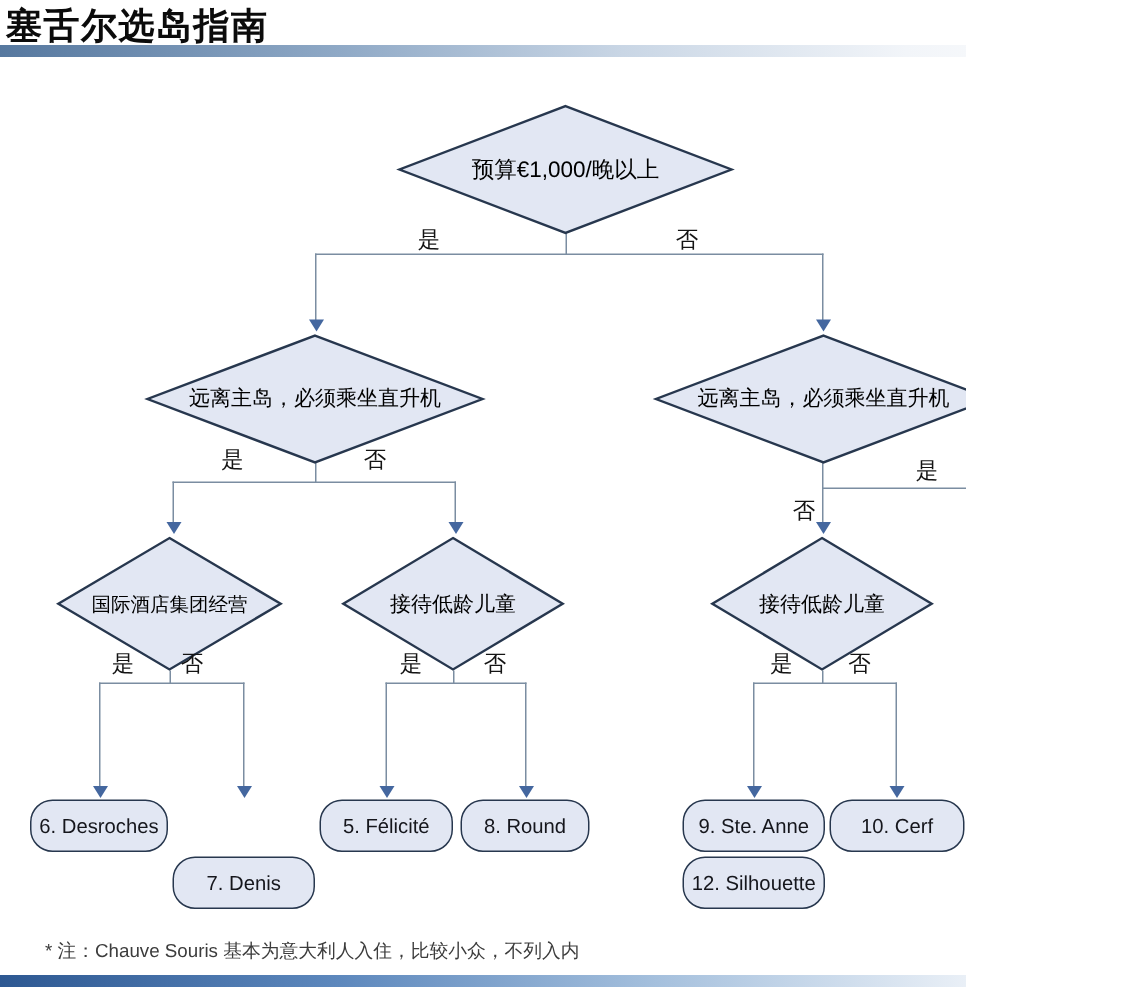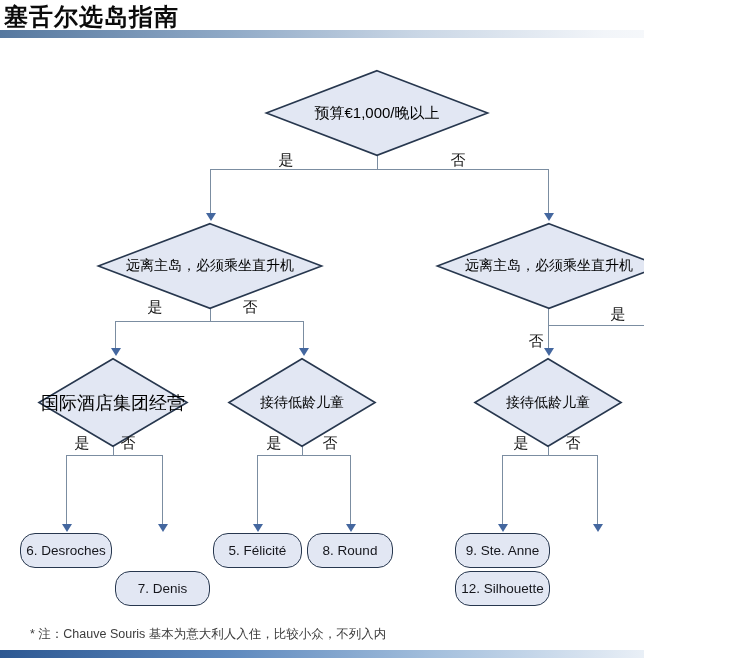--- a/index.html
+++ b/index.html
@@ -110,21 +110,21 @@
     <svg viewBox="0 0 100 100" preserveAspectRatio="none">
       <polygon points="50,0.8 99.4,50 50,99.2 0.6,50" fill="#e2e7f3" stroke="#27374e" stroke-width="1.6" vector-effect="non-scaling-stroke"></polygon>
     </svg>
     <div class="dlabel">远离主岛，必须乘坐直升机</div>
   </div>
 
   <div class="diamond" style="left:38px;top:358px;width:150px;height:89px;">
     <svg viewBox="0 0 100 100" preserveAspectRatio="none">
       <polygon points="50,0.8 99.4,50 50,99.2 0.6,50" fill="#e2e7f3" stroke="#27374e" stroke-width="1.6" vector-effect="non-scaling-stroke"></polygon>
     </svg>
-    <div class="dlabel" style="font-size:18px;font-family:Liberation Serif, serif;">国际酒店集团经营</div>
+    <div class="dlabel" style="font-size:13px;font-family:Liberation Serif, serif;">国际酒店集团经营</div>
   </div>
 
   <div class="diamond" style="left:228px;top:358px;width:148px;height:89px;">
     <svg viewBox="0 0 100 100" preserveAspectRatio="none">
       <polygon points="50,0.8 99.4,50 50,99.2 0.6,50" fill="#e2e7f3" stroke="#27374e" stroke-width="1.6" vector-effect="non-scaling-stroke"></polygon>
     </svg>
     <div class="dlabel">接待低龄儿童</div>
   </div>
 
   <div class="diamond" style="left:474px;top:358px;width:148px;height:89px;">
@@ -144,20 +144,21 @@
   <span class="yn" style="left:128px;top:443px;">否</span>
   <span class="yn" style="left:274px;top:443px;">是</span>
   <span class="yn" style="left:330px;top:443px;">否</span>
   <span class="yn" style="left:521px;top:443px;">是</span>
   <span class="yn" style="left:573px;top:443px;">否</span>
 
   <div class="result" style="left:20px;top:533px;width:92px;">6. Desroches</div>
   <div class="result" style="left:213px;top:533px;width:89px;">5. Félicité</div>
   <div class="result" style="left:307px;top:533px;width:86px;">8. Round</div>
   <div class="result" style="left:455px;top:533px;width:95px;">9. Ste. Anne</div>
+  <div class="result" style="left:553px;top:533px;width:90px;">10. Cerf</div>
   <div class="result" style="left:645px;top:533px;width:92px;">11. Bird</div>
   <div class="result" style="left:115px;top:571px;width:95px;">7. Denis</div>
   <div class="result" style="left:455px;top:571px;width:95px;">12. Silhouette</div>
 
   <div class="footnote">* 注：Chauve Souris 基本为意大利人入住，比较小众，不列入内</div>
   <div class="bar bar-bottom"></div>
 
 </div>
 
 </body></html>

